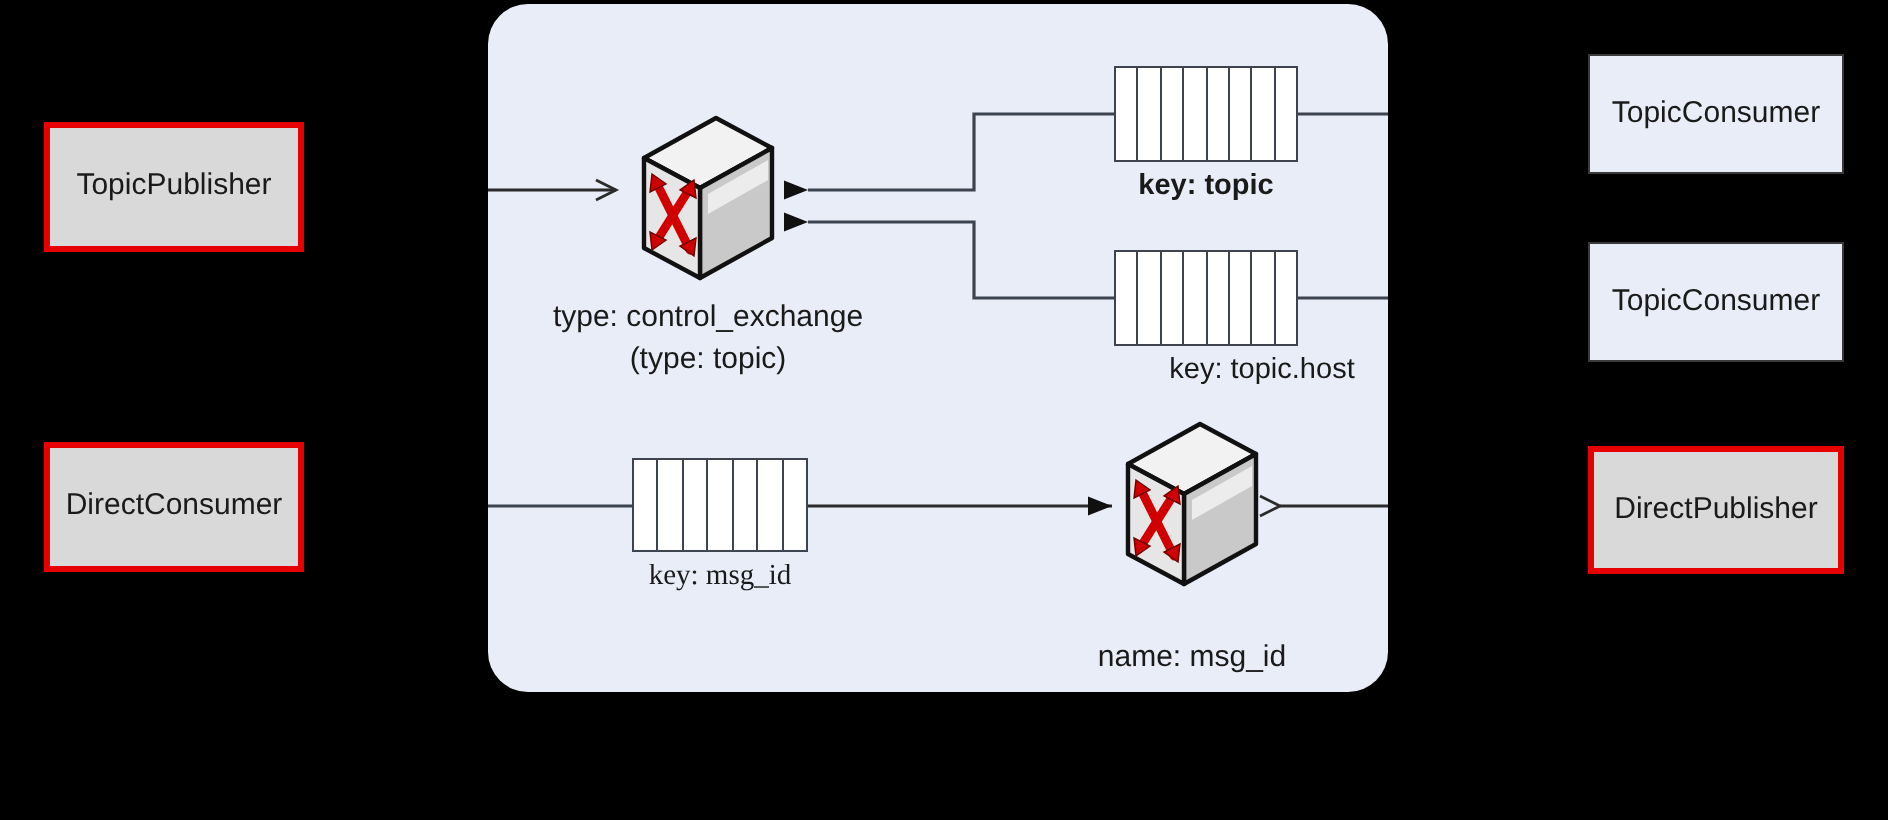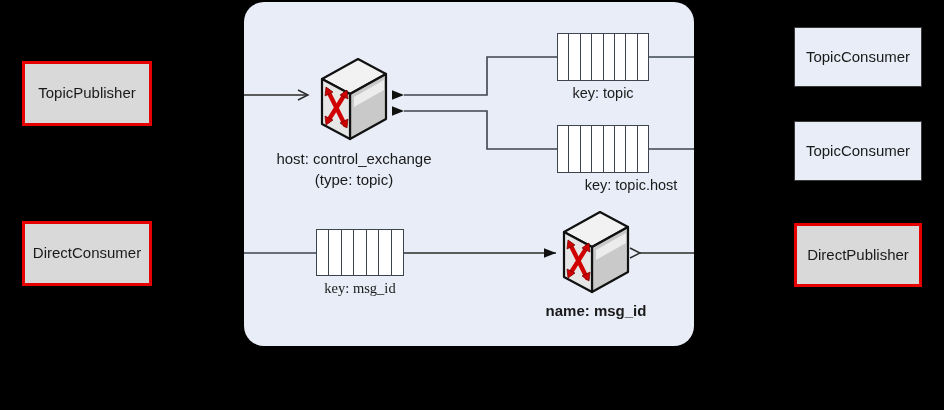--- a/index.html
+++ b/index.html
@@ -166,21 +166,21 @@
   <div class="queue" id="queue-topic">
     <span class="cell"></span>
     <span class="cell"></span>
     <span class="cell"></span>
     <span class="cell"></span>
     <span class="cell"></span>
     <span class="cell"></span>
     <span class="cell"></span>
     <span class="cell"></span>
   </div>
-  <div class="queue-label" style="left:533px; top:85px; width:140px;">key: topic</div>
+  <div class="queue-label" style="left:533px; top:85px; width:140px;font-weight:bold;">key: topic</div>
 
   <div class="queue" id="queue-topic-host">
     <span class="cell"></span>
     <span class="cell"></span>
     <span class="cell"></span>
     <span class="cell"></span>
     <span class="cell"></span>
     <span class="cell"></span>
     <span class="cell"></span>
     <span class="cell"></span>
@@ -213,37 +213,37 @@
       <path d="M14,64 L31,37"></path>
     </g>
     <g fill="#d10000" stroke="#6d0000" stroke-width="0.7">
       <path d="M12,30 L19,35 L11,39 Z"></path>
       <path d="M33,71 L26,66 L34,62 Z"></path>
       <path d="M12,68 L19,63 L11,59 Z"></path>
       <path d="M33,33 L26,38 L34,42 Z"></path>
     </g>
   </svg>
   <div class="exchange-label" style="left:264px; top:148px; width:180px;">
-    <div>host: control_exchange</div>
+    <div>type: control_exchange</div>
     <div>(type: topic)</div>
   </div>
 
   <svg class="exchange" id="exchange-direct" viewBox="0 0 80 86">
     <path d="M8,22 L44,2 L72,17 L36,37 Z" fill="#f2f2f2" stroke="#111111" stroke-width="2.2" stroke-linejoin="round"></path>
     <path d="M36,37 L72,17 L72,62 L36,82 Z" fill="#c9c9c9" stroke="#111111" stroke-width="2.2" stroke-linejoin="round"></path>
     <path d="M8,22 L36,37 L36,82 L8,67 Z" fill="#e6e6e6" stroke="#111111" stroke-width="2.2" stroke-linejoin="round"></path>
     <path d="M40,40 L70,23 L70,33 L40,50 Z" fill="#ffffff" opacity="0.65"></path>
     <g stroke="#d10000" stroke-width="4.4" fill="none" stroke-linecap="round" stroke-linejoin="round">
       <path d="M14,34 L31,68"></path>
       <path d="M14,64 L31,37"></path>
     </g>
     <g fill="#d10000" stroke="#6d0000" stroke-width="0.7">
       <path d="M12,30 L19,35 L11,39 Z"></path>
       <path d="M33,71 L26,66 L34,62 Z"></path>
       <path d="M12,68 L19,63 L11,59 Z"></path>
       <path d="M33,33 L26,38 L34,42 Z"></path>
     </g>
   </svg>
-  <div class="exchange-label" style="left:516px; top:300px; width:160px;font-weight:bold;">
+  <div class="exchange-label" style="left:516px; top:318px; width:160px;">
     <div>name: msg_id</div>
   </div>
 
 </div>
 
 </body></html>

